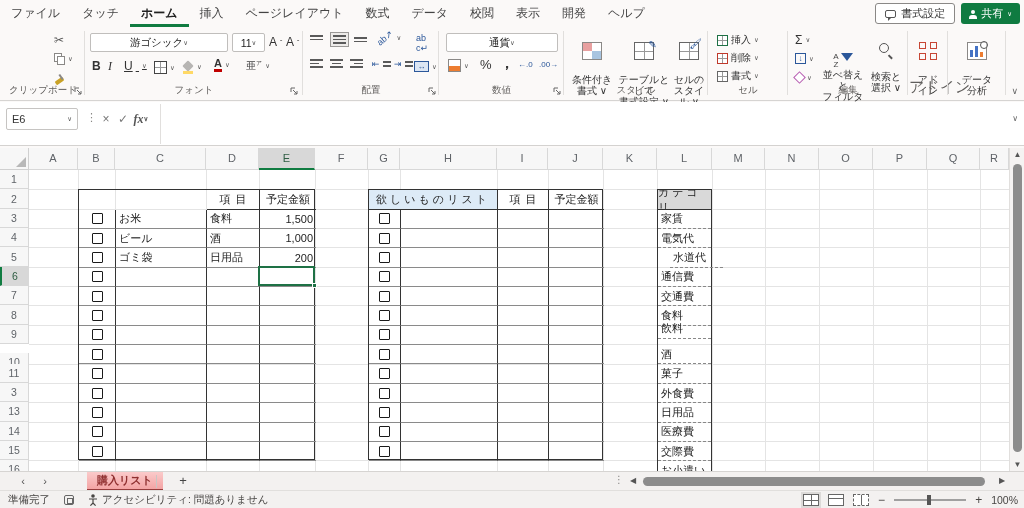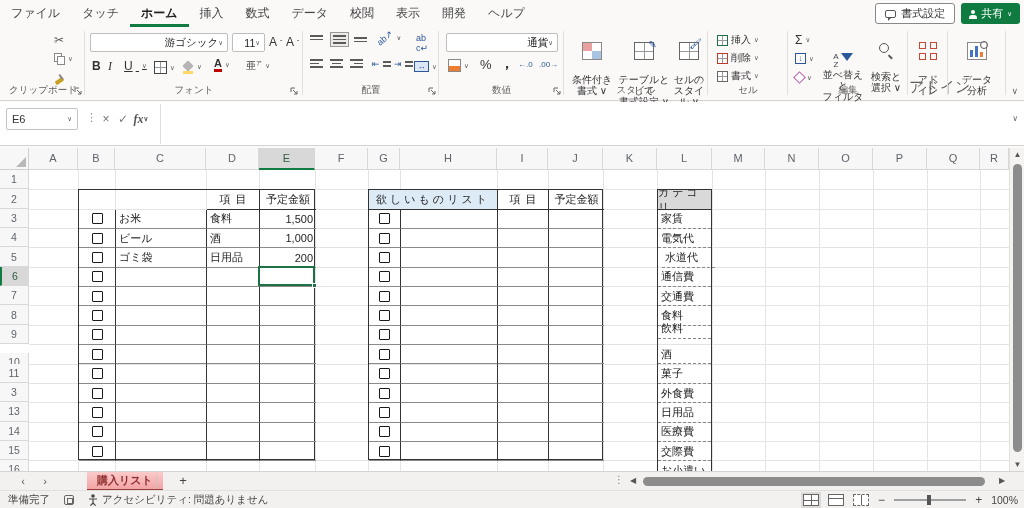--- a/index.html
+++ b/index.html
@@ -23,21 +23,21 @@
   
   #ribbon { position:absolute; left:0; top:27px; width:1024px; height:74px; background:#fbf9f8; border-bottom:1px solid #d6d4d2; }
   .rgroup { position:absolute; top:0; height:72px; }
   .glabel { position:absolute; bottom:2px; left:0; right:0; text-align:center; font-size:9.5px; color:#605e5c; white-space:nowrap; }
   .gdiv { position:absolute; top:4px; width:1px; height:64px; background:#e1dfdd; }
   .launcher { position:absolute; bottom:4px; width:8px; height:8px; }
   .launcher svg { display:block; }
   .chev { font-size:6.5px; color:#555; vertical-align:middle; }
   .ricon { display:inline-flex; align-items:center; justify-content:center; }
   .bigbtn { position:absolute; text-align:center; font-size:10px; color:#333; line-height:11px; white-space:pre-line; }
-  .inputbox { position:absolute; background:#fff; border:1px solid #c0bebc; border-radius:2px; font-size:10.5px; color:#222; display:flex; align-items:center; padding:0 4px; justify-content:flex-end; }
+  .inputbox { position:absolute; background:#fff; border:1px solid #c0bebc; border-radius:2px; font-size:10.5px; color:#222; display:flex; align-items:center; padding:0 4px; justify-content:center; }
   .bars { display:inline-flex; flex-direction:column; gap:2px; }
   .bars i { display:block; height:1.6px; background:#5a5a5a; }
   .gridic { border:1px solid #666; background:
      linear-gradient(#999,#999) 50% 0/1px 100% no-repeat,
      linear-gradient(#999,#999) 0 50%/100% 1px no-repeat, #fff; }
   .smallrow { position:absolute; display:flex; align-items:center; gap:3px; font-size:10px; color:#333; }
 
   
   #fbar { position:absolute; left:0; top:102px; width:1024px; height:44px; background:#fff; border-bottom:1px solid #d4d2d0; }
   #namebox { position:absolute; left:6px; top:6px; width:72px; height:22px; background:#fff; border:1px solid #c6c4c2; border-radius:2px; display:flex; align-items:center; justify-content:space-between; padding:0 5px; font-size:11px; }
@@ -104,20 +104,21 @@
 <body>
 
 <div id="app">
 
   <div id="menubar">
     <div id="menu-tabs" style="display: flex;">
         <div class="mtab">ファイル</div>
         <div class="mtab">タッチ</div>
         <div class="mtab active">ホーム</div>
         <div class="mtab">挿入</div>
+        <div class="mtab">ページレイアウト</div>
         <div class="mtab">数式</div>
         <div class="mtab">データ</div>
         <div class="mtab">校閲</div>
         <div class="mtab">表示</div>
         <div class="mtab">開発</div>
         <div class="mtab">ヘルプ</div>
       </div>
     <div id="menubar-right">
       <div class="comment-btn">
         <span class="bubble-ic"></span>
@@ -668,21 +669,21 @@
             <span class="cbx"></span>
           </div>
           <div class="tcell txt" style="left: 32px; top: 251.55px; width: 97px; height: 19.35px;"></div>
           <div class="tcell txt" style="left: 129px; top: 251.55px; width: 51px; height: 19.35px;"></div>
           <div class="tcell num" style="left: 180px; top: 251.55px; width: 55px; height: 19.35px; border-right: none;"></div>
         </div>
         <div class="sheettable" style="left: 657px; top: 41.35px; width: 55px; height: 290.25px;">
           <div class="cat-cell" style="left: 0px; top: 0px; width: 100%; height: 19.35px; background: rgb(217, 217, 217); justify-content: center; letter-spacing: 3px; border-bottom: 1px solid rgb(51, 51, 51); padding-left: 0px;">カテゴリ</div>
           <div class="cat-cell" style="left: 0px; top: 19.35px; width: 100%; height: 19.35px;">家賃</div>
           <div class="cat-cell" style="left: 0px; top: 38.7px; width: 100%; height: 19.35px;">電気代</div>
-          <div class="cat-cell" style="left: 4px; top: 58.05px; width: 100%; height: 19.35px;">水道代</div>
+          <div class="cat-cell" style="left: 12px; top: 58.05px; width: 100%; height: 19.35px;">水道代</div>
           <div class="cat-cell" style="left: 0px; top: 77.4px; width: 100%; height: 19.35px;">通信費</div>
           <div class="cat-cell" style="left: 0px; top: 96.75px; width: 100%; height: 19.35px;">交通費</div>
           <div class="cat-cell" style="left: 0px; top: 116.1px; width: 100%; height: 19.35px;">食料</div>
           <div class="cat-cell" style="left: 0px; top: 129px; width: 100%; height: 19.35px;">飲料</div>
           <div class="cat-cell" style="left: 0px; top: 154.8px; width: 100%; height: 19.35px;">酒</div>
           <div class="cat-cell" style="left: 0px; top: 174.15px; width: 100%; height: 19.35px;">菓子</div>
           <div class="cat-cell" style="left: 0px; top: 193.5px; width: 100%; height: 19.35px;">外食費</div>
           <div class="cat-cell" style="left: 0px; top: 212.85px; width: 100%; height: 19.35px;">日用品</div>
           <div class="cat-cell" style="left: 0px; top: 232.2px; width: 100%; height: 19.35px;">医療費</div>
           <div class="cat-cell" style="left: 0px; top: 251.55px; width: 100%; height: 19.35px;">交際費</div>

